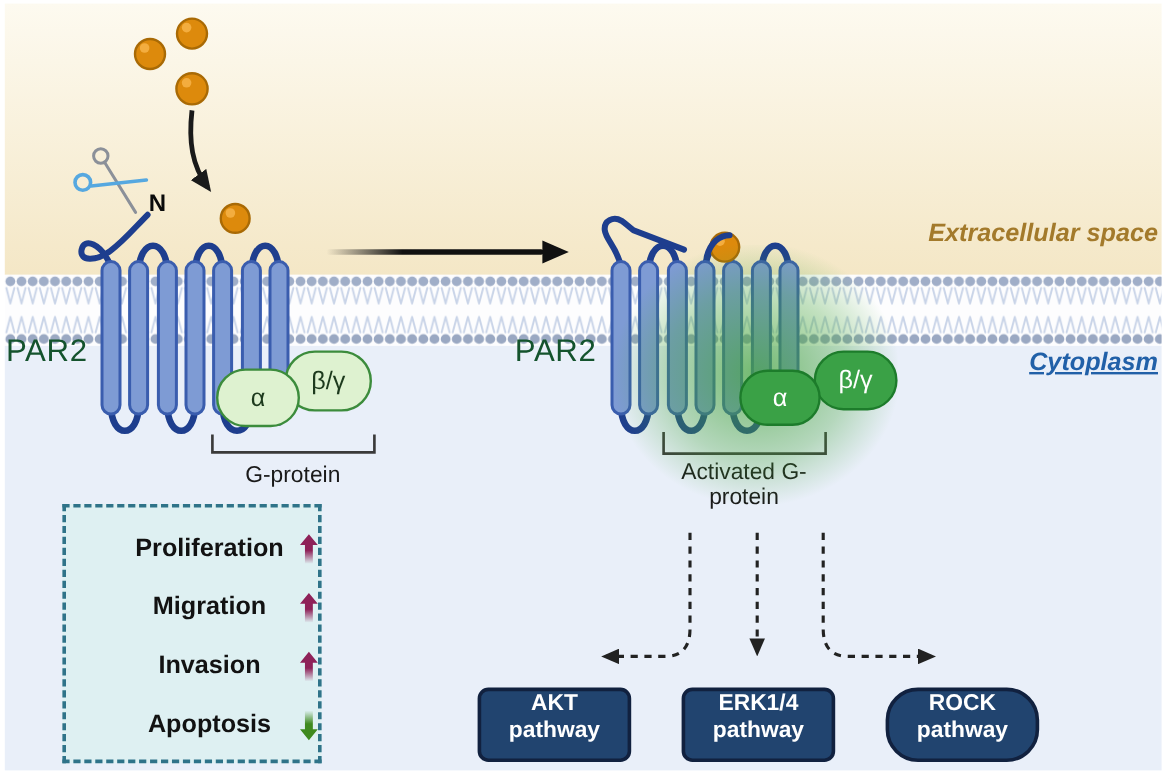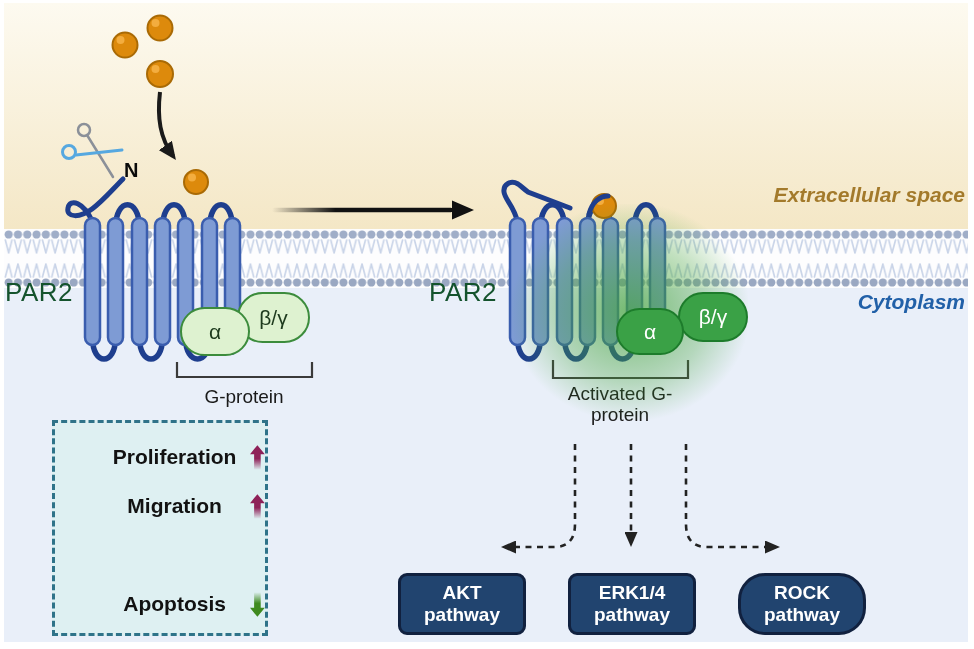--- a/index.html
+++ b/index.html
@@ -12,21 +12,21 @@
 
   .lbl{position:absolute;color:#111;}
   .lbl-signaling{left:190px;top:22px;width:120px;font-size:20px;line-height:1.28;color:#2b2b2b;}
   .lbl-n{left:124px;top:159px;font-size:20px;font-weight:bold;color:#0a0a0a;}
   .lbl-par2{font-size:26px;font-weight:normal;color:#14532d;letter-spacing:.5px;}
   .lbl-par2.left{left:5px;top:277px;}
   .lbl-par2.right{left:429px;top:277px;}
   .lbl-extracellular{left:700px;top:183px;width:265px;text-align:right;
       font-size:21px;font-weight:bold;font-style:italic;color:#a37a2b;}
   .lbl-cytoplasm{left:700px;top:290px;width:265px;text-align:right;
-      font-size:21px;font-weight:bold;font-style:italic;color:#2160a8;}
+      font-size:21px;font-weight:bold;font-style:italic;color:#2160a8;text-decoration:underline;}
   .lbl-gprotein{left:164px;top:386px;width:160px;text-align:center;font-size:19px;color:#1a1a1a;}
   .lbl-activated{left:540px;top:383px;width:160px;text-align:center;font-size:19px;
       line-height:1.12;color:#1a1a1a;}
 
   .goval{position:absolute;display:flex;align-items:center;justify-content:center;
       border-radius:26px;box-sizing:border-box;}
   .goval.inactive{background:#def2d0;border:2.5px solid #3c8c3c;color:#1d3a1d;}
   .goval.active{background:#3aa146;border:2.5px solid #1d7c2b;color:#ffffff;}
   .goval .sym{font-size:21px;font-weight:500;}
   .ga-in{left:180px;top:307px;width:70px;height:49px;z-index:3;}
@@ -39,21 +39,21 @@
 
   .effects-box{position:absolute;left:52px;top:420px;width:216px;height:216px;box-sizing:border-box;
       background:#def0f2;border:3px dashed #2f7389;z-index:2;}
   .effect-row{position:absolute;left:0;width:210px;height:34px;display:flex;align-items:center;}
   .effect-row .elabel{width:186px;text-align:center;font-size:21px;font-weight:bold;color:#121212;padding-left:43px;}
   .effect-row .earrow{width:18px;height:31px;margin-left:-1px;}
   .erow0{top:17px;} .erow1{top:66px;} .erow2{top:115px;} .erow3{top:164px;}
 
   .pathway-box{position:absolute;top:573px;width:128px;height:62px;box-sizing:border-box;
       background:#21446f;border:3px solid #11213f;border-radius:9px;color:#ffffff;
-      display:flex;flex-direction:column;align-items:center;justify-content:center;
+      display:flex;flex-direction:column;align-items:center;justify-content:flex-start;
       font-size:19px;font-weight:bold;line-height:1.15;z-index:2;}
   .pb-akt{left:398px;} .pb-erk{left:568px;} .pb-rock{left:738px;border-radius:27px;}
 </style>
 </head>
 <body>
 
 <div class="canvas">
   <div class="bg-extracellular"></div>
   <div class="bg-cytoplasm"></div>
 
@@ -211,20 +211,33 @@
         <defs>
             <linearGradient id="gUpB" x1="0" y1="0" x2="0" y2="1">
           <stop offset="0" stop-color="#8e2158"></stop>
               <stop offset="0.55" stop-color="#8e2158"></stop>
           <stop offset="1" stop-color="#8e2158" stop-opacity="0"></stop>
             </linearGradient>
           </defs>
         <polygon points="9,0 18,11 13,11 13,30 5,30 5,11 0,11" fill="url(#gUpB)"></polygon>
       </svg>
     </div>
+    <div class="effect-row erow2">
+      <span class="elabel">Invasion</span>
+      <svg class="earrow" viewBox="0 0 18 30">
+        <defs>
+            <linearGradient id="gUpC" x1="0" y1="0" x2="0" y2="1">
+          <stop offset="0" stop-color="#8e2158"></stop>
+              <stop offset="0.55" stop-color="#8e2158"></stop>
+          <stop offset="1" stop-color="#8e2158" stop-opacity="0"></stop>
+            </linearGradient>
+          </defs>
+        <polygon points="9,0 18,11 13,11 13,30 5,30 5,11 0,11" fill="url(#gUpC)"></polygon>
+      </svg>
+    </div>
     <div class="effect-row erow3">
       <span class="elabel">Apoptosis</span>
       <svg class="earrow" viewBox="0 0 18 30">
         <defs>
             <linearGradient id="gDownA" x1="0" y1="0" x2="0" y2="1">
           <stop offset="0" stop-color="#3f8a1f" stop-opacity="0"></stop>
               <stop offset="0.45" stop-color="#3f8a1f"></stop>
           <stop offset="1" stop-color="#3f8a1f"></stop>
             </linearGradient>
           </defs>

